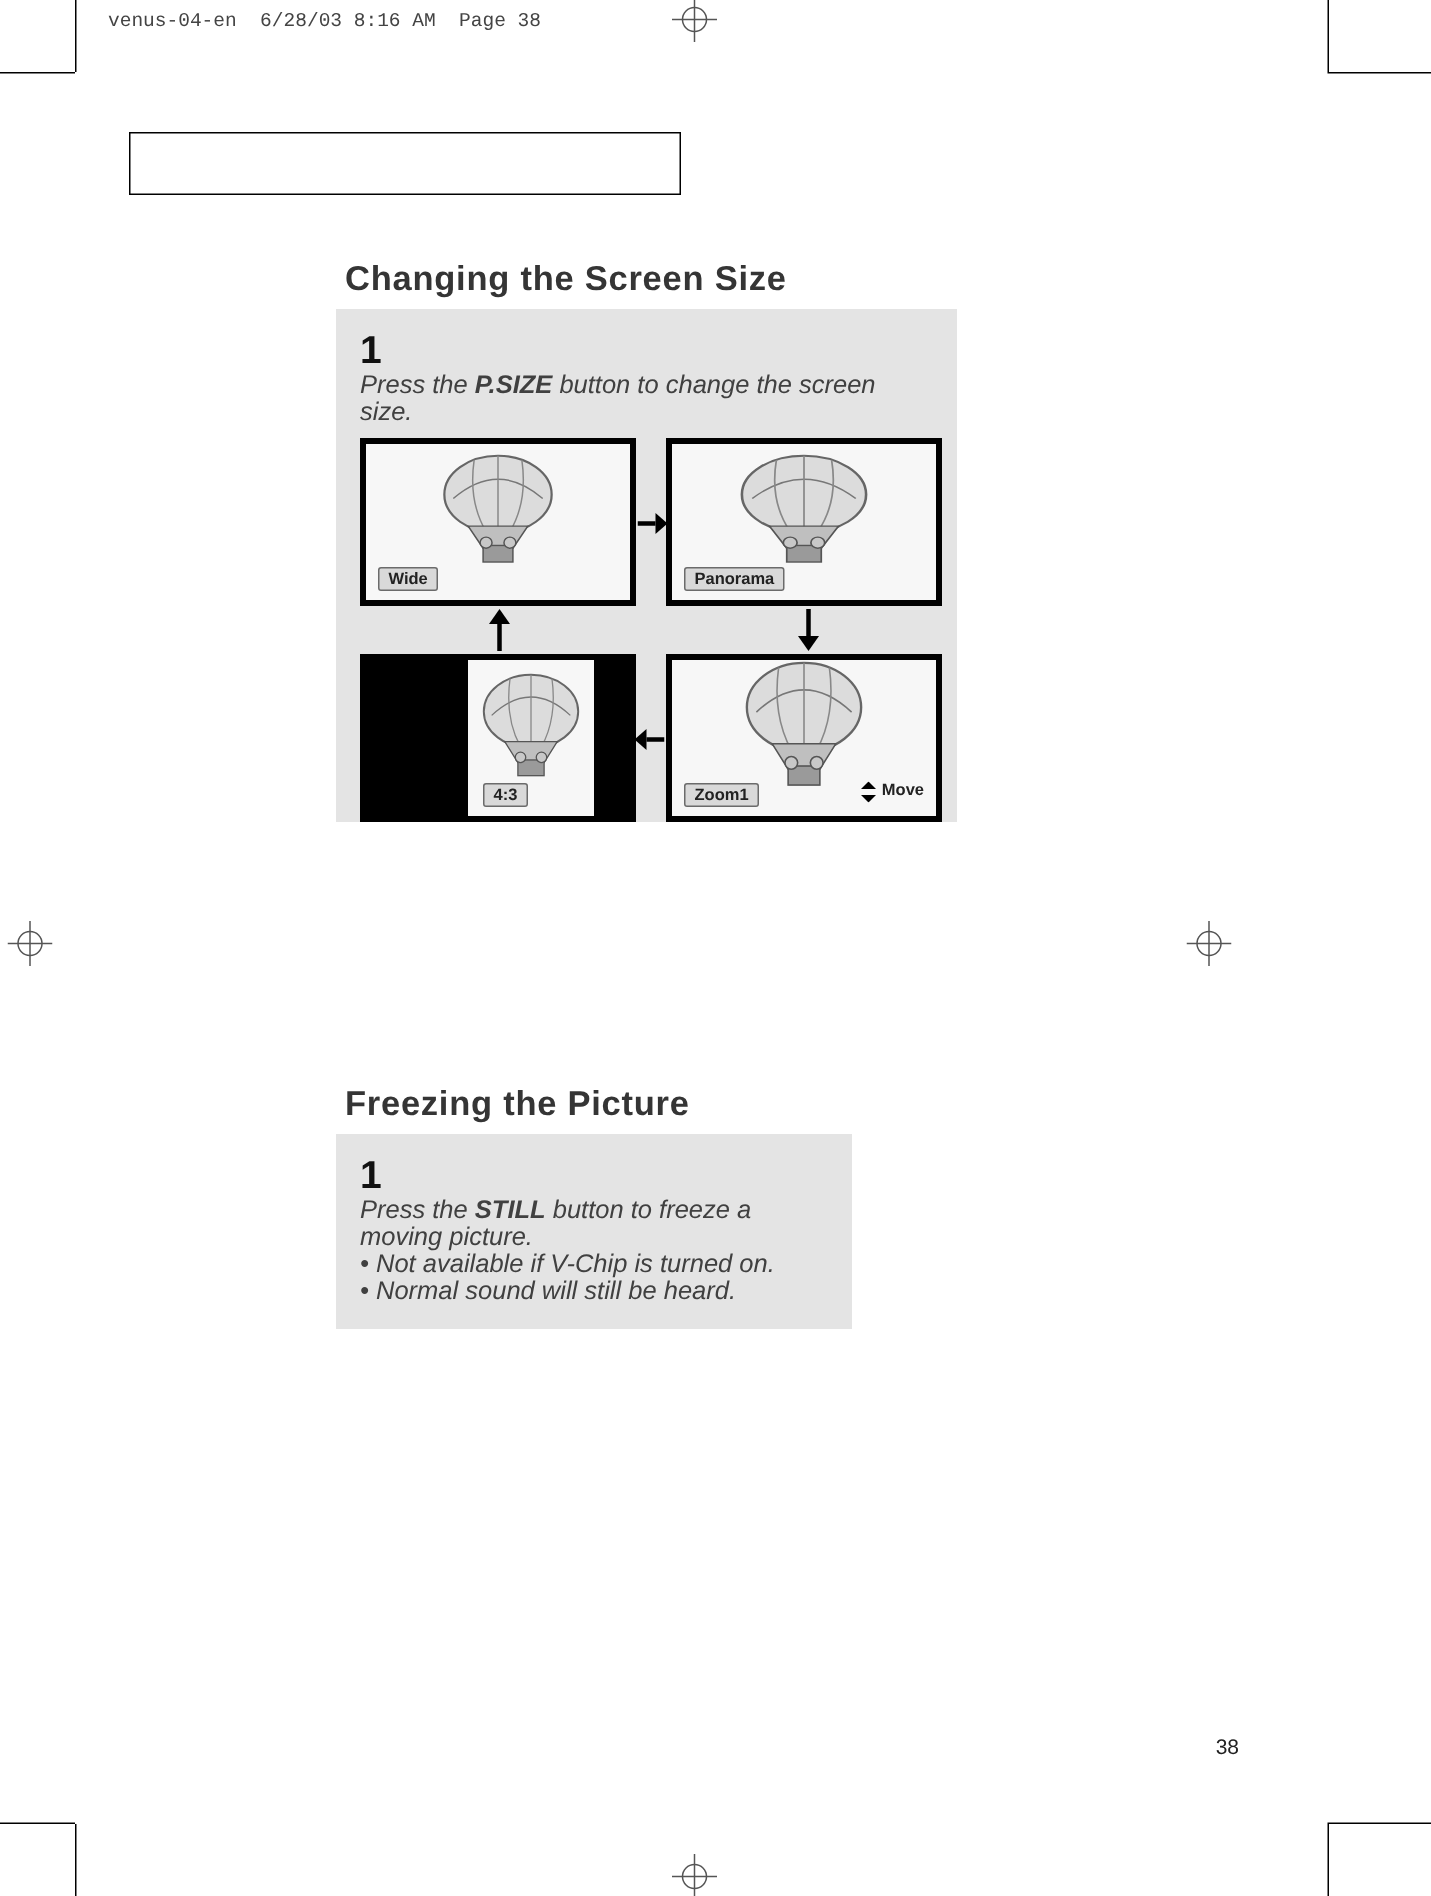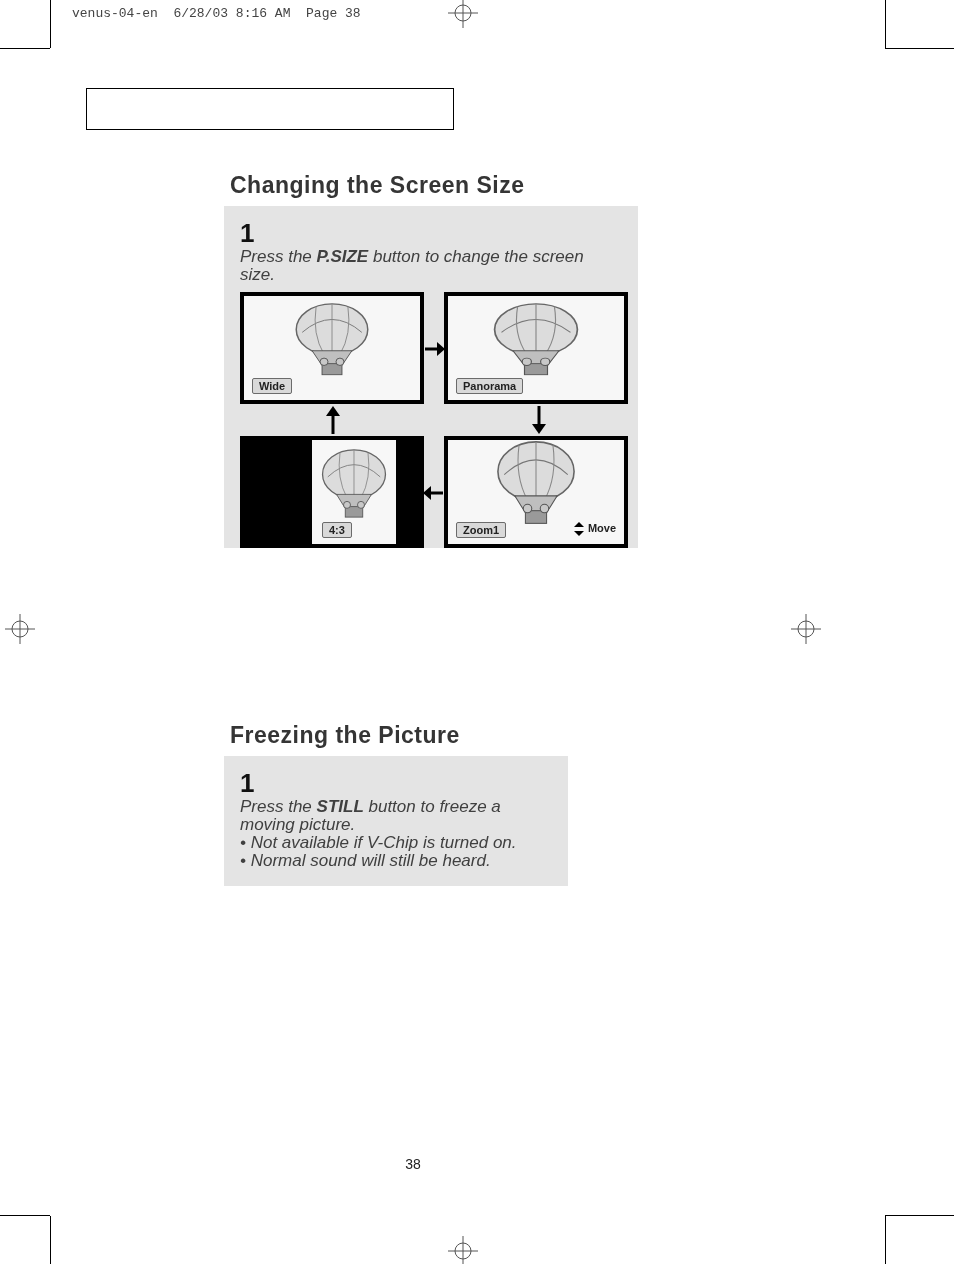--- a/index.html
+++ b/index.html
@@ -39,21 +39,21 @@
   .arrow svg { display: block; }
 
   
   .balloon { position: absolute; left: 50%; top: 50%; transform: translate(-50%, -55%); width: 92px; height: 92px; }
   .balloon.wide { transform: translate(-50%, -55%) scaleX(1.08); }
   .balloon.panorama { transform: translate(-50%, -55%) scaleX(1.25); }
   .balloon.zoom { transform: translate(-50%, -55%) scale(1.15); }
   .balloon.fourthree { transform: translate(-50%, -55%) scale(0.95); }
 
   
-  .page-num { position: absolute; bottom: 92px; width: 100%; text-align: center; font-size: 14px; color: #222; }
+  .page-num { position: absolute; bottom: 92px; width: 100%; text-align: right; font-size: 14px; color: #222; }
 </style>
 </head>
 <body>
 
 <div class="page">
 
   <div class="crop-line-v" style="left:50px; top:0; height:48px;"></div>
   <div class="crop-line-h" style="top:48px; left:0; width:50px;"></div>
 
   <div class="crop-line-v" style="left:885px; top:0; height:48px;"></div>

